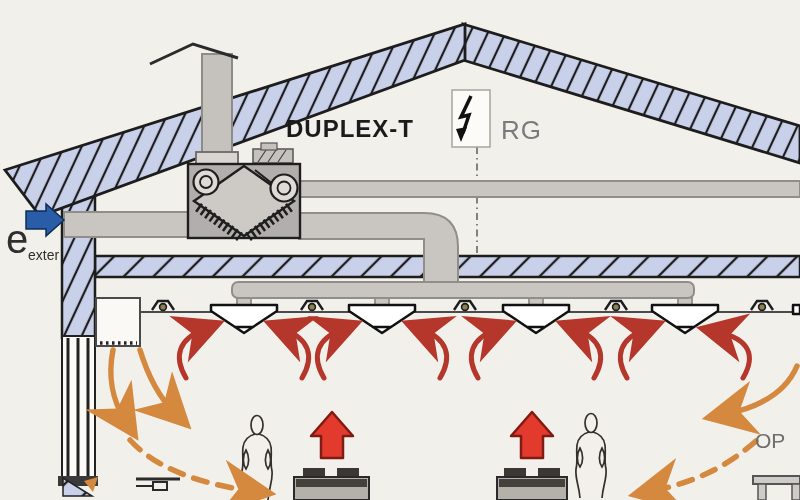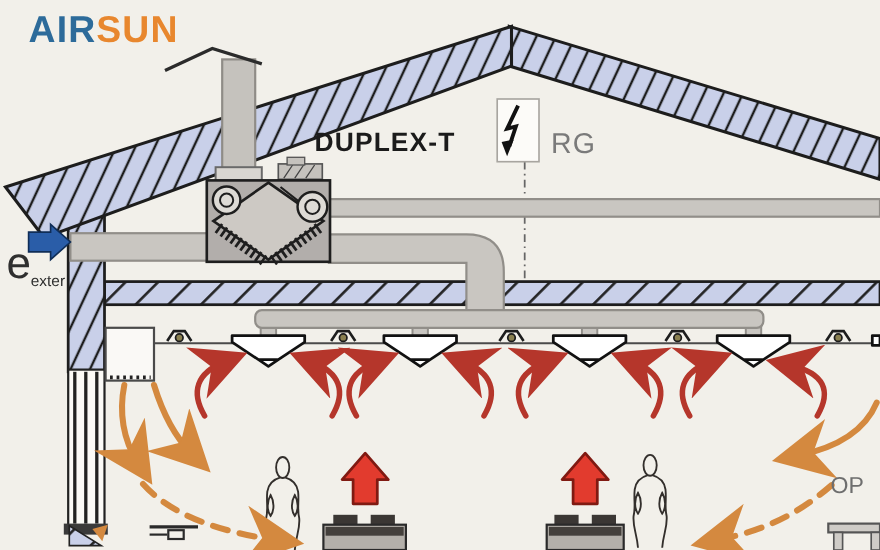--- a/index.html
+++ b/index.html
@@ -12,23 +12,20 @@
   .lbl-unit{font-size:24px;font-weight:700;fill:#1b1b1b;letter-spacing:1px;}
   .lbl-rg{font-size:26px;fill:#7a7a7a;letter-spacing:1px;}
   .lbl-op{font-size:21px;fill:#6e6e6e;}
   .lbl-e{font-size:40px;fill:#2f2f2f;}
   .lbl-exter{font-size:14px;fill:#2f2f2f;}
 </style>
 </head>
 <body>
 
 <div id="stage">
-  <div id="logo">
-    <span class="air">AIR</span><span class="sun">SUN</span>
-  </div>
 
   <svg width="800" height="500" viewBox="0 0 800 500">
     <defs>
       <pattern id="hatchRoof" width="16" height="16" patternUnits="userSpaceOnUse" patternTransform="rotate(-65)">
         <rect width="16" height="16" fill="#c9d0e9"></rect>
         <line x1="0" y1="8" x2="16" y2="8" stroke="#1d1d1d" stroke-width="2.2"></line>
       </pattern>
       <pattern id="hatchSlab" width="21" height="21" patternUnits="userSpaceOnUse" patternTransform="rotate(-45)">
         <rect width="21" height="21" fill="#c9d0e9"></rect>
         <line x1="0" y1="10" x2="21" y2="10" stroke="#1d1d1d" stroke-width="2.3"></line>

